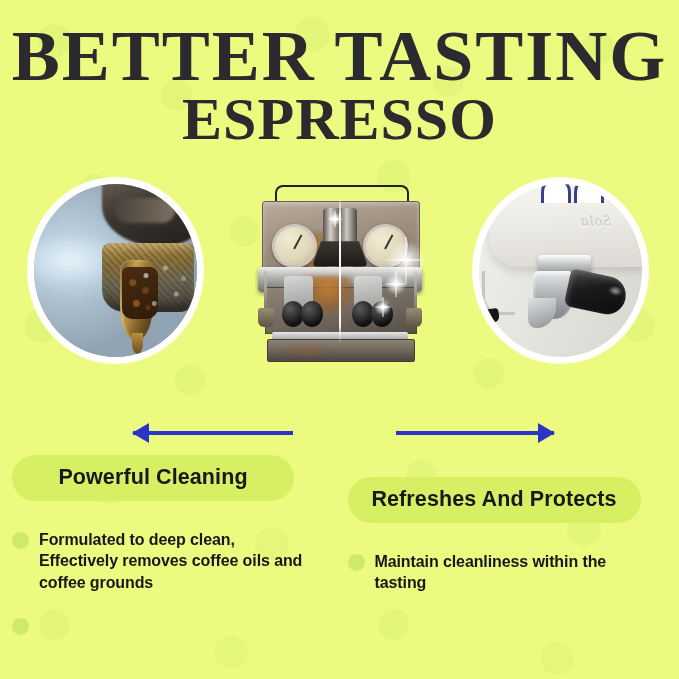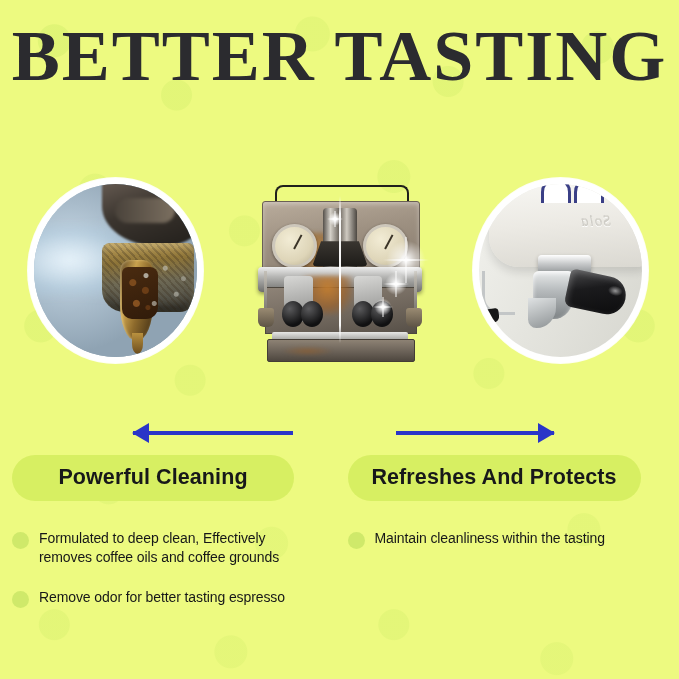--- a/index.html
+++ b/index.html
@@ -336,21 +336,21 @@
   #arrow-left{left:133px;top:271px;width:160px;}
   #arrow-right{left:396px;top:271px;width:158px;}
 
   
   #benefits{
     position:absolute;left:0;top:455px;width:679px;height:200px;
     display:flex;
   }
   .col{width:50%;box-sizing:border-box;}
   .col.left{padding-left:12px;padding-right:14px;}
-  .col.right{padding-left:8px;padding-right:26px;}
+  .col.right{padding-left:8px;padding-right:26px;margin-top:22px;}
   .pill{
     display:block;
     background:#d7ef62;
     border-radius:30px;
     color:#17181a;
     font-weight:700;
     font-size:21.5px;
     padding:10px 0 11px 0;
     text-align:center;
     letter-spacing:.1px;
@@ -360,33 +360,34 @@
   .blist{margin:28px 0 0 0;padding:0;list-style:none;}
   .blist li{
     display:flex;align-items:flex-start;gap:10px;
     margin-bottom:22px;
   }
   .dot{
     flex:0 0 auto;width:17px;height:17px;border-radius:50%;
     background:#cfe96a;margin-top:3px;
   }
   .btext{
-    color:#161718;font-size:14px;line-height:1.33;font-weight:400;
+    color:#161718;font-size:16px;line-height:1.33;font-weight:700;
     letter-spacing:-.1px;
   }
   .col.left .btext{max-width:268px;}
   .col.right .btext{max-width:265px;}
 </style>
 </head>
 <body>
 
 <div id="stage">
 
   <div id="headline">
     <span class="hl-line hl-1">BETTER  TASTING</span>
+    <span class="hl-line hl-2">ESPRESSO</span>
   </div>
 
   <div id="hero">
 
     <div class="bubble" id="bubble-left">
       <div class="inner">
         <div class="dirty-scene">
           <div class="blurband"></div>
           <div class="darktop"></div>
           <div class="grouphead"></div>
@@ -462,21 +463,20 @@
 
     <div class="col left">
       <div class="pill">Powerful Cleaning</div>
       <ul class="blist">
         <li>
           <span class="dot"></span>
           <span class="btext">Formulated  to deep clean, Effectively removes coffee oils and coffee grounds</span>
         </li>
         <li>
           <span class="dot"></span>
-          <span class="btext">Remove odor for better tasting espresso</span>
         </li>
       </ul>
     </div>
 
     <div class="col right">
       <div class="pill">Refreshes And Protects</div>
       <ul class="blist">
         <li>
           <span class="dot"></span>
           <span class="btext">Maintain cleanliness within the tasting</span>

